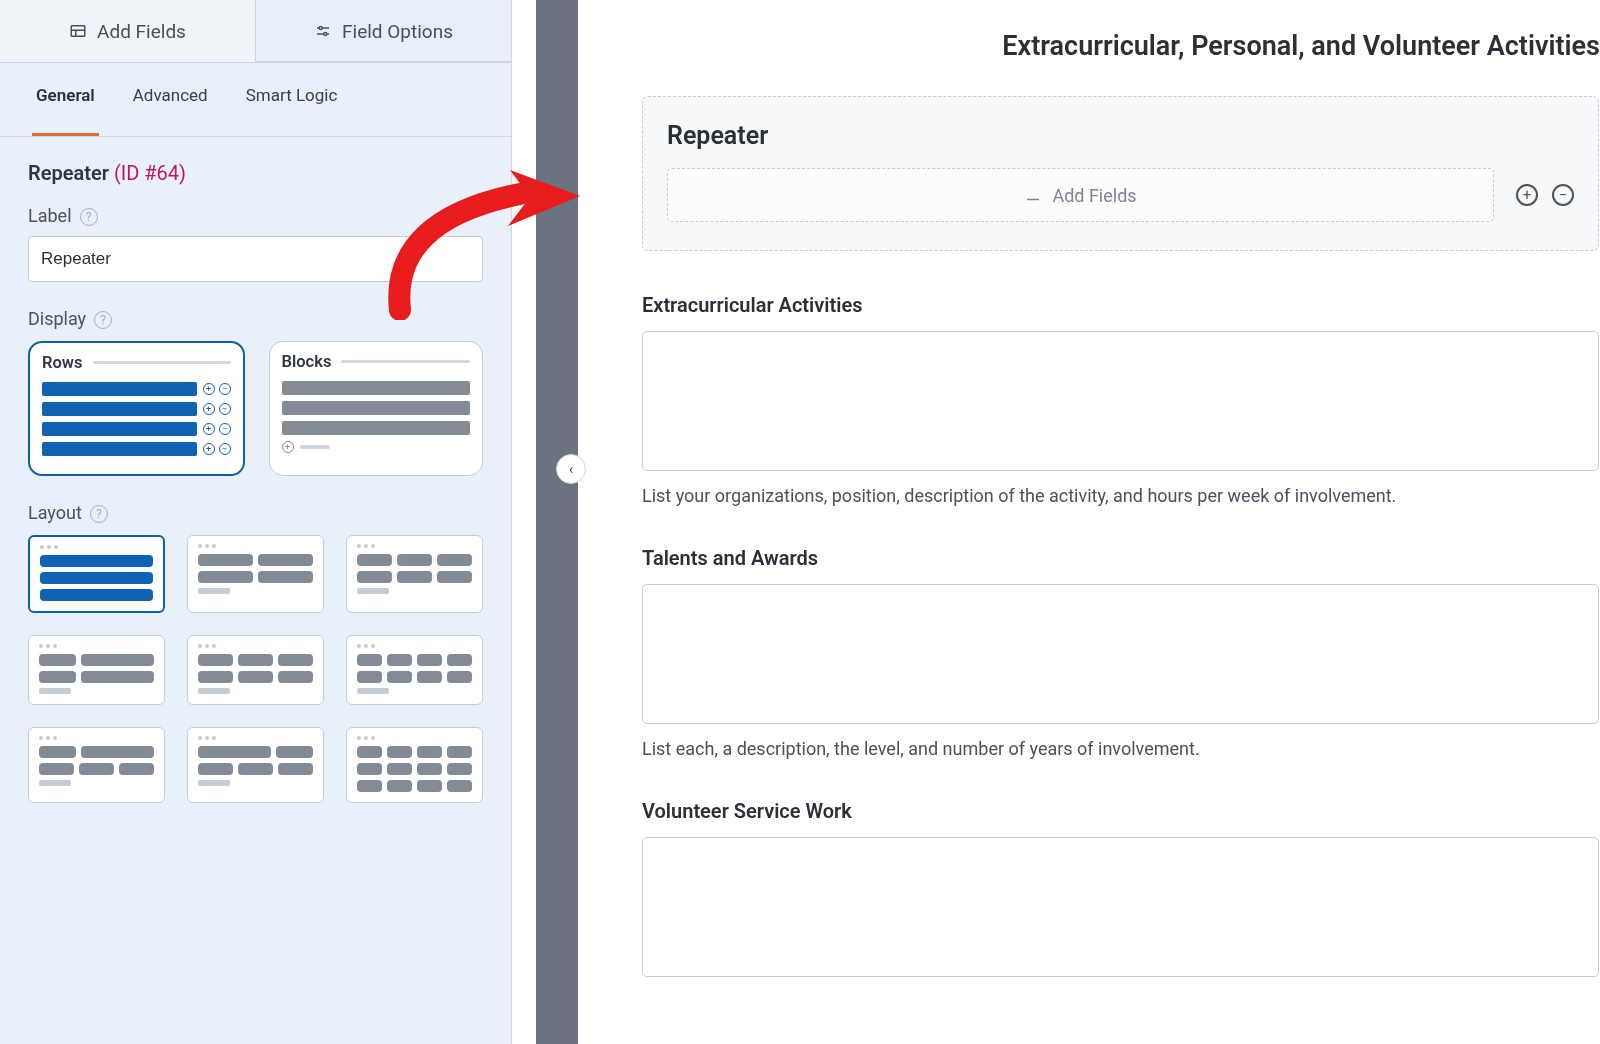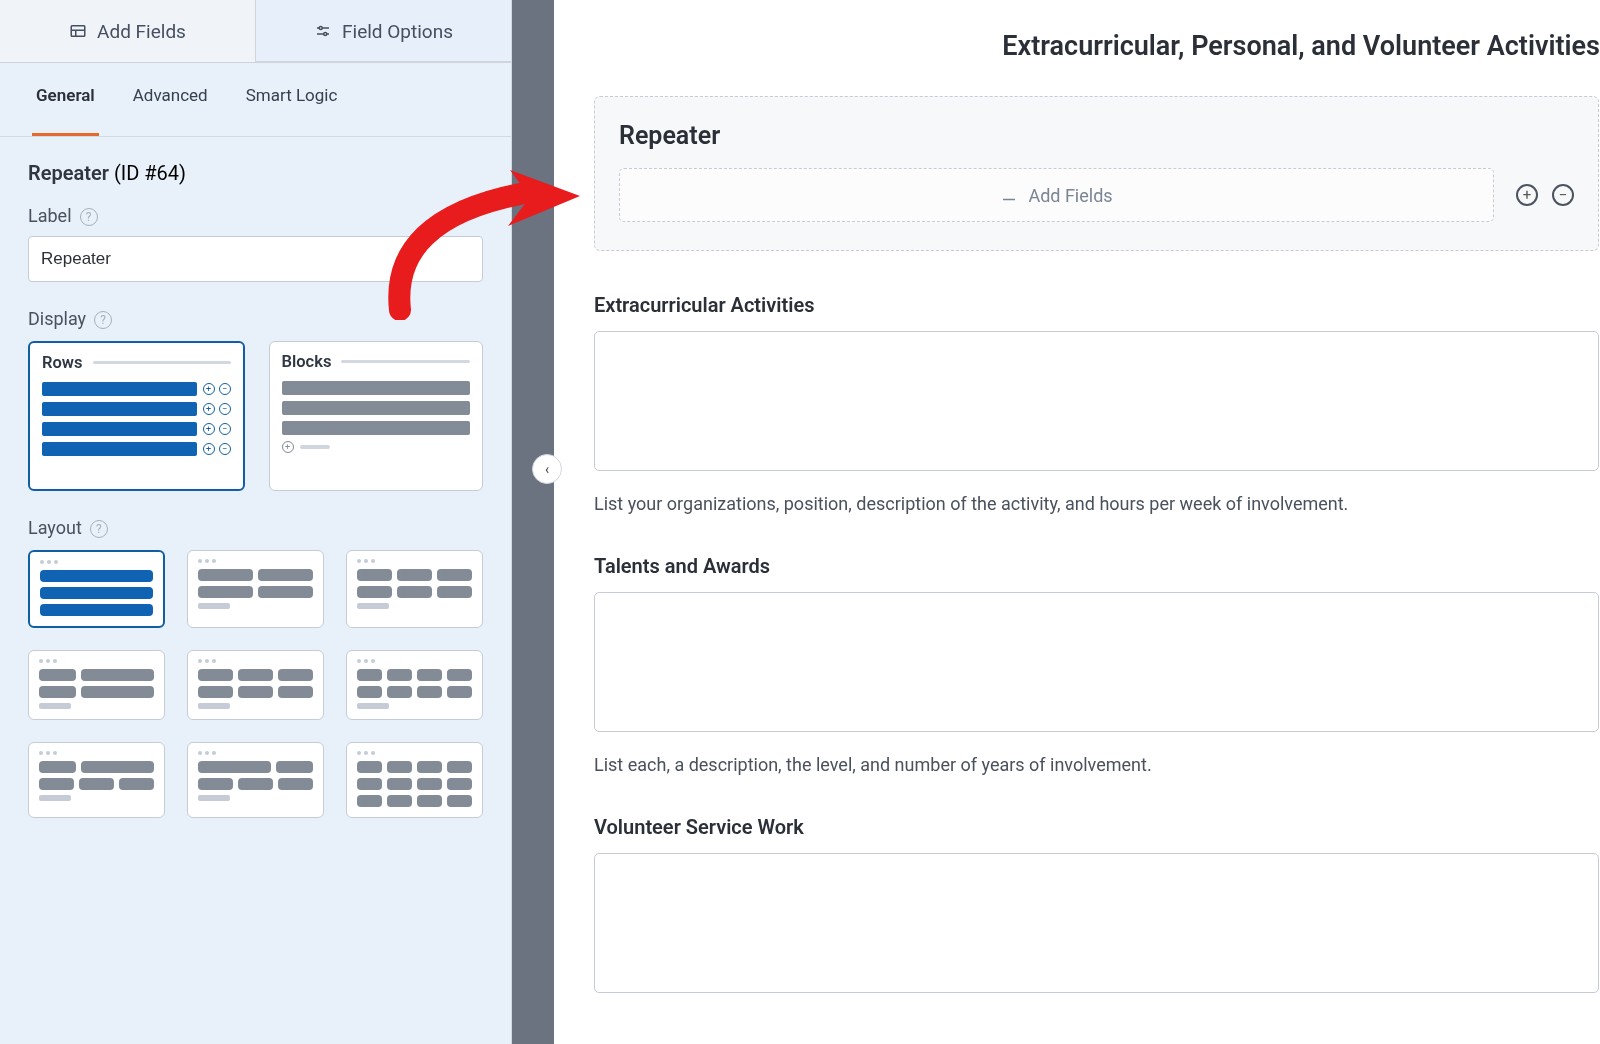--- a/index.html
+++ b/index.html
@@ -1,45 +1,45 @@
 <!DOCTYPE html>
 <html><head>
 <meta charset="utf-8">
 <style>
 * { box-sizing: border-box; margin: 0; padding: 0; }
 body { font-family: -apple-system, BlinkMacSystemFont, "Segoe UI", Roboto, sans-serif; background: #fff; width: 1600px; height: 1044px; overflow: hidden; position: relative; }
 
-.app { display: flex; height: 100%; }
+.app { display: flex; height: 100%; gap: 24px; }
 .sidebar { width: 512px; background: #e8f0fa; display: flex; flex-direction: column; border-right: 1px solid #d0d8e0; }
 .divider-bar { width: 42px; background: #6b7280; position: relative; }
 .divider-bar .collapse { position: absolute; top: 454px; right: -8px; width: 30px; height: 30px; background: #fff; border: 1px solid #d0d5dd; border-radius: 50%; display: flex; align-items: center; justify-content: center; color: #444; font-size: 14px; cursor: pointer; }
 .main { flex: 1; background: #fff; padding: 30px 0 30px 40px; overflow: auto; }
 
 .top-tabs { display: flex; border-bottom: 1px solid #d0d5dd; }
 .top-tab { flex: 1; display: flex; align-items: center; justify-content: center; gap: 10px; height: 62px; font-size: 19px; color: #454f5f; cursor: pointer; background: #f0f4f9; }
 .top-tab.active { background: #e6effa; box-shadow: inset 0 -1px 0 #d0d5dd; }
 .top-tab:first-child { border-right: 1px solid #d0d5dd; }
 .top-tab svg { width: 18px; height: 18px; }
 
 .sub-tabs { display: flex; gap: 30px; padding: 22px 32px 0; border-bottom: 1px solid #d0d8e0; }
 .sub-tab { padding: 0 4px 28px; font-size: 17px; color: #354050; cursor: pointer; }
 .sub-tab.active { color: #2a2f38; font-weight: 600; border-bottom: 3px solid #e26b2b; }
 
 .panel { padding: 24px 28px; overflow: auto; flex: 1; }
 .header-line { font-size: 20px; margin-bottom: 20px; }
 .header-line .name { font-weight: 600; color: #303540; }
-.header-line .id { color: #000000; font-weight: 400; }
+.header-line .id { color: #be185d; font-weight: 400; }
 
 .form-label { font-size: 18px; color: #48515e; margin-bottom: 10px; display: flex; align-items: flex-end; gap: 8px; }
 .help-icon { width: 18px; height: 18px; border-radius: 50%; border: 1.5px solid #a6b0bc; color: #a6b0bc; font-size: 12px; display: inline-flex; align-items: center; justify-content: center; }
 .text-input { width: 100%; height: 46px; border: 1px solid #c5ccd5; border-radius: 4px; padding: 0 12px; font-size: 17px; background: #fff; color: #2a2f38; }
 .section-gap { margin-top: 26px; }
 
 .display-options { display: flex; gap: 24px; margin-top: 12px; }
-.display-card { flex: 1; background: #fff; border: 1.5px solid #c5ccd5; border-radius: 6px; padding: 10px 12px 27px; cursor: pointer; }
+.display-card { flex: 1; background: #fff; border: 1.5px solid #c5ccd5; border-radius: 14px; padding: 10px 12px 12px; cursor: pointer; }
 .display-card.active { border: 2px solid #115ea3; }
 .display-card .card-title { font-size: 16.5px; font-weight: 600; color: #2f3742; display: flex; align-items: center; gap: 10px; margin-bottom: 10px; }
 .display-card .card-title .line { flex: 1; height: 3px; background: #d2d8e0; border-radius: 2px; }
 .row-line { display: flex; align-items: center; gap: 6px; margin-bottom: 6px; }
 .row-bar { flex: 1; height: 14px; border-radius: 2px; }
 .row-bar.blue { background: #1062b3; }
 .row-bar.gray { background: #828b96; }
 .pm { display: flex; gap: 4px; }
 .pm span { width: 12px; height: 12px; border: 1.5px solid #125fa5; border-radius: 50%; display: inline-flex; align-items: center; justify-content: center; font-size: 9px; color: #125fa5; line-height: 1; }
 .blocks-add { display: flex; align-items: center; gap: 6px; margin-top: 6px; }
@@ -64,21 +64,21 @@
 .repeater-box .title { font-size: 25px; font-weight: 600; color: #2a2f38; margin-bottom: 18px; }
 .drop-row { display: flex; align-items: center; gap: 22px; }
 .drop-zone { flex: 1; height: 54px; border: 1.5px dashed #c5ccd5; border-radius: 5px; background: #fcfcfd; display: flex; align-items: center; justify-content: center; gap: 10px; color: #7a8593; font-size: 18px; }
 .drop-zone svg { width: 18px; height: 18px; fill: #7a8593; }
 .row-ctrl { display: flex; gap: 14px; color: #555; }
 .row-ctrl span { width: 22px; height: 22px; border: 2px solid #4c545f; border-radius: 50%; display: inline-flex; align-items: center; justify-content: center; font-size: 15px; cursor: pointer; }
 
 .field-block { margin-bottom: 40px; margin-right: 1px; }
 .field-block .fb-label { font-size: 20px; font-weight: 600; color: #2a2f38; margin-bottom: 14px; }
 .field-block textarea { width: 100%; height: 140px; border: 1px solid #c5ccd5; border-radius: 5px; resize: none; padding: 10px; font-size: 16px; }
-.field-block .desc { margin-top: 18px; font-size: 18px; color: #4a515c; }
+.field-block .desc { margin-top: 10px; font-size: 18px; color: #4a515c; }
 
 
 .arrow { position: absolute; top: 170px; left: 370px; width: 220px; height: 150px; pointer-events: none; z-index: 100; }
 </style>
 </head>
 <body>
 
 <div class="app">
   <div class="sidebar">
     <div class="top-tabs">

